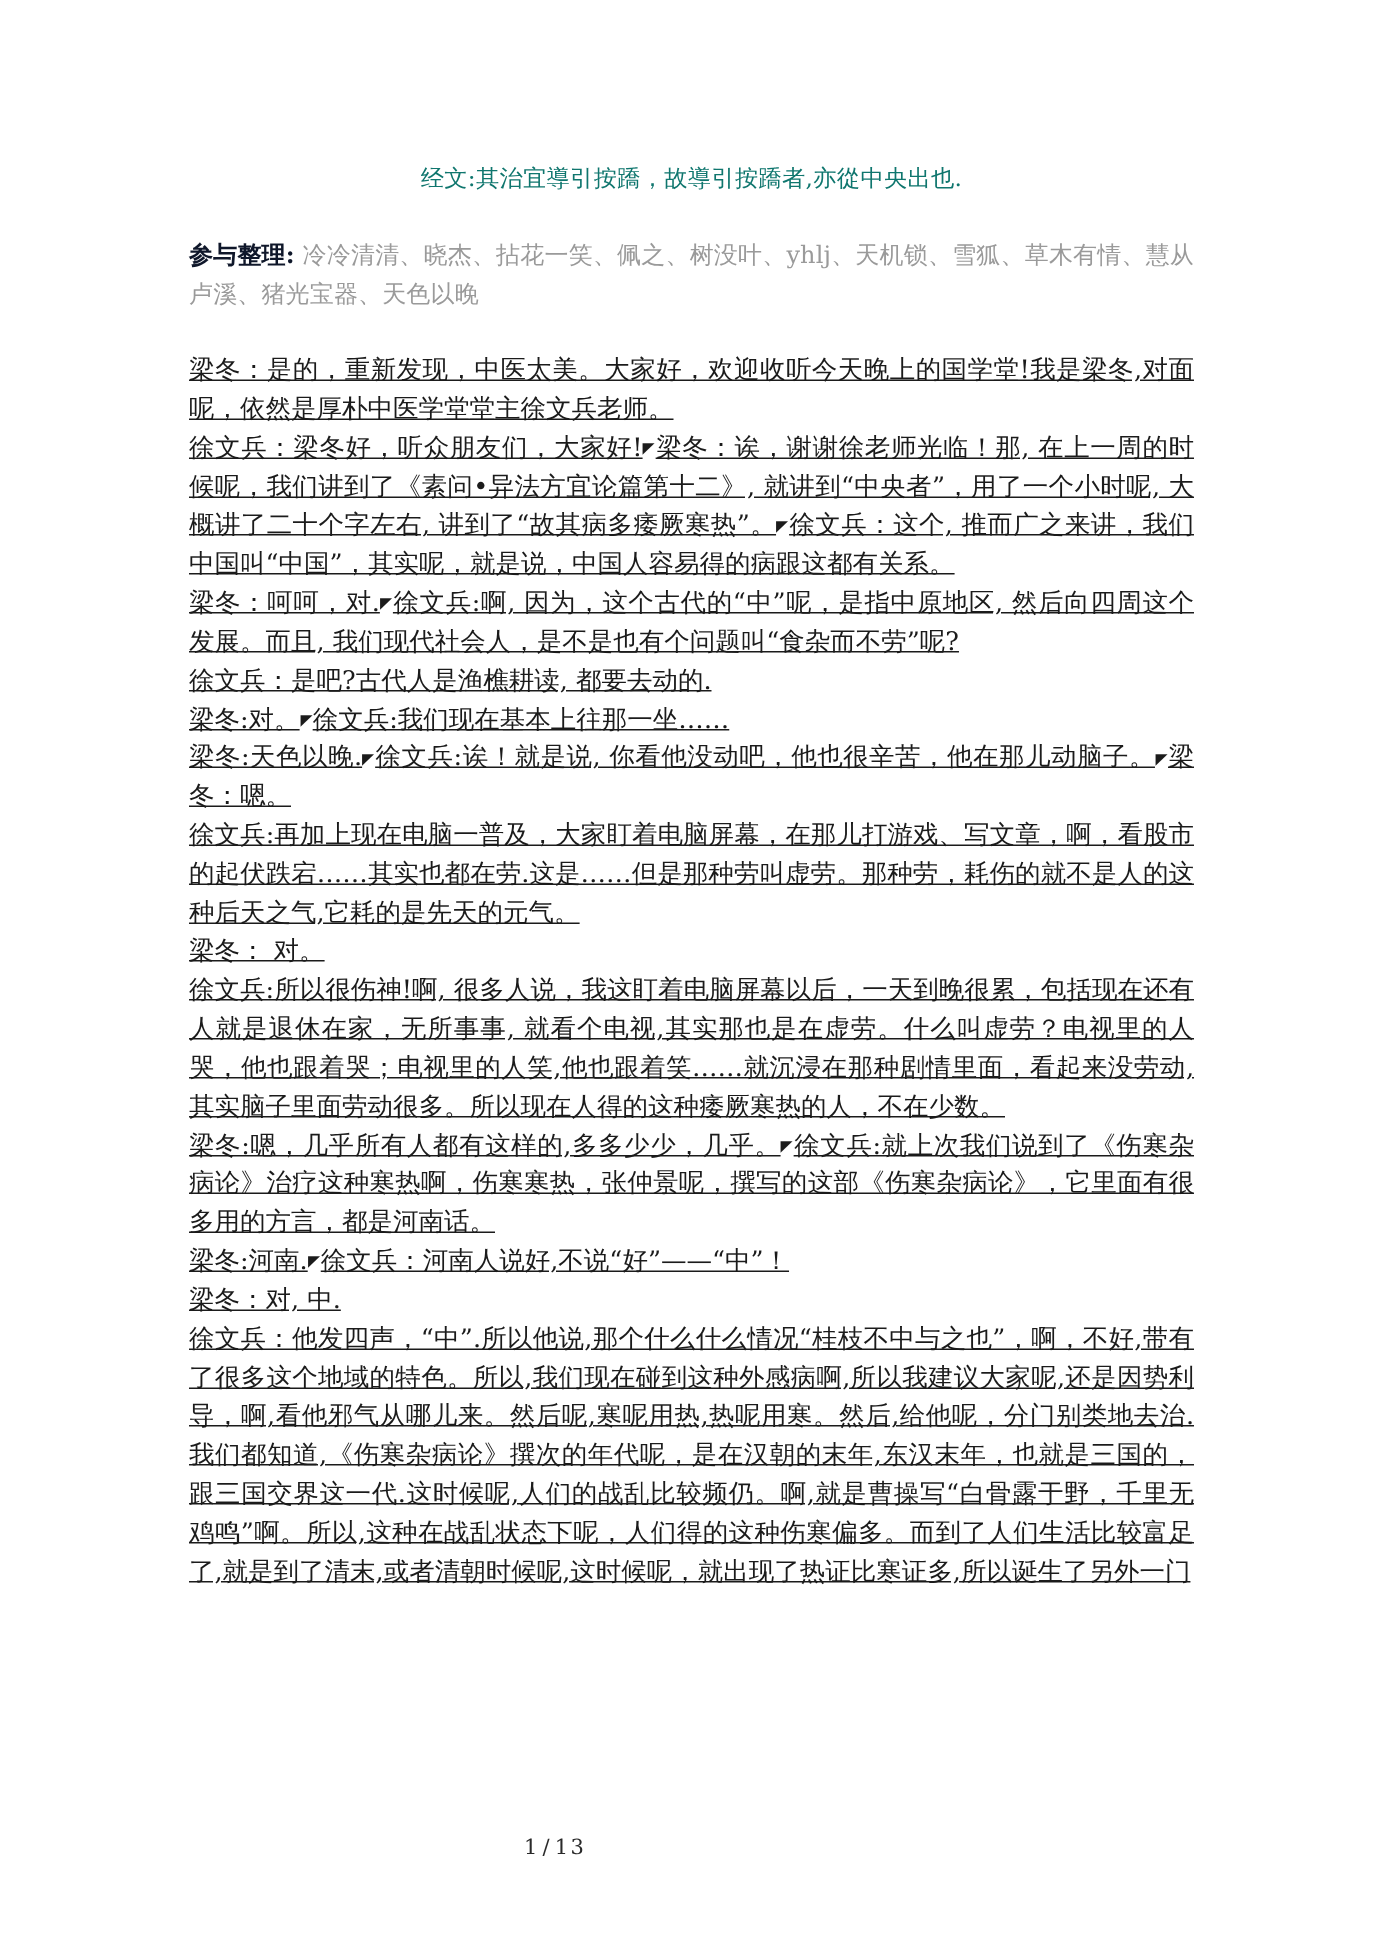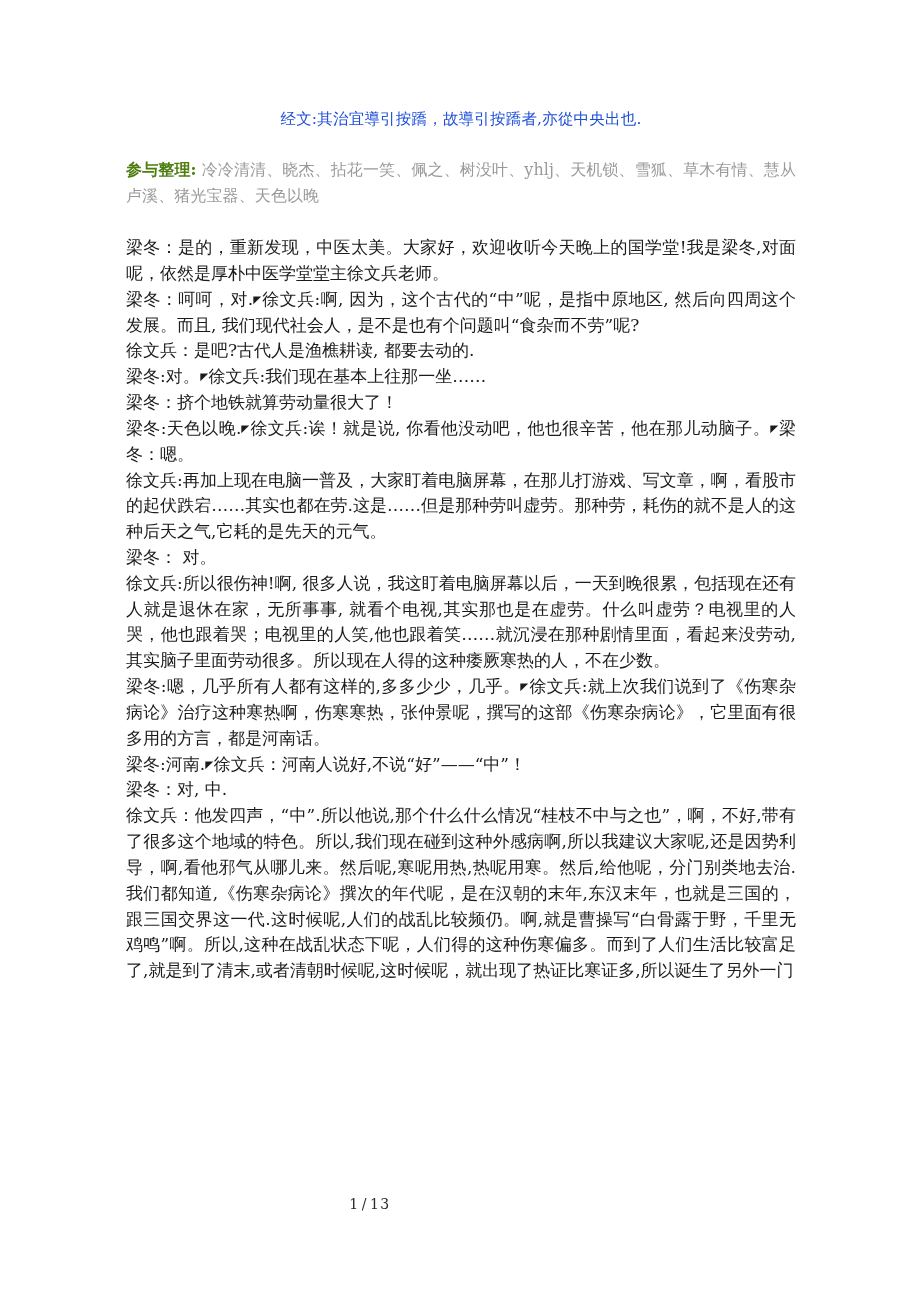--- a/index.html
+++ b/index.html
@@ -28,66 +28,67 @@
     width: 670px;
   }
   
   .doc-title {
     margin: 0;
     padding-top: 108px;
     text-align: center;
     font-weight: normal;
     font-size: 15.5px;
     line-height: 1.5;
-    color: #1d4ed8;
+    color: #0f766e;
     letter-spacing: 0.2px;
   }
   .credits {
     margin: 0;
     padding-top: 26px;
     font-size: 16px;
     line-height: 1.62;
     color: #9a9a9a;
     text-align: justify;
     text-justify: inter-character;
     letter-spacing: 0.1px;
   }
   .credits-label {
     font-weight: bold;
-    color: #4d7c0f;
+    color: #0f172a;
   }
   
   .body-block {
     padding-top: 26px;
   }
   .para {
     margin: 0;
     font-size: 17px;
     line-height: 1.52;
     color: #1b1b1b;
     text-align: justify;
     text-justify: inter-character;
     text-indent: 0;
     letter-spacing: 0;
     word-break: break-all;
+    text-decoration: underline;
   }
   .tri {
     font-size: 10px;
     line-height: 1;
     vertical-align: 0.18em;
     color: #1b1b1b;
     padding: 0 0.5px;
     display: inline-block;
     transform: scaleX(1.05);
   }
   
   .footer {
     position: absolute;
     left: 0;
-    top: 1196px;
+    top: 1224px;
     width: 740px;
     text-align: center;
     font-size: 14px;
     color: #2a2a2a;
     letter-spacing: 1.5px;
   }
   .footer .pg-sep { padding: 0 2px; }
 </style>
 </head>
 <body>
@@ -97,24 +98,24 @@
   <div class="content">
 
     <h1 class="doc-title">经文:其治宜導引按蹻，故導引按蹻者,亦從中央出也.</h1>
 
     <p class="credits">
       <span class="credits-label">参与整理:</span><span> 冷冷清清、晓杰、拈花一笑、佩之、树没叶、yhlj、天机锁、雪狐、草木有情、慧从卢溪、猪光宝器、天色以晚</span>
     </p>
 
     <div class="body-block">
         <p class="para"><span>梁冬：是的，重新发现，中医太美。大家好，欢迎收听今天晚上的国学堂!我是梁冬,对面呢，依然是厚朴中医学堂堂主徐文兵老师。</span></p>
+        <p class="para"><span>徐文兵：梁冬好，听众朋友们，大家好!</span><span class="tri">◤</span><span>梁冬：诶，谢谢徐老师光临！那, 在上一周的时候呢，我们讲到了《素问•异法方宜论篇第十二》, 就讲到“中央者”，用了一个小时呢, 大概讲了二十个字左右, 讲到了“故其病多痿厥寒热”。</span><span class="tri">◤</span><span>徐文兵：这个, 推而广之来讲，我们中国叫“中国”，其实呢，就是说，中国人容易得的病跟这都有关系。</span></p>
         <p class="para"><span>梁冬：呵呵，对.</span><span class="tri">◤</span><span>徐文兵:啊, 因为，这个古代的“中”呢，是指中原地区, 然后向四周这个发展。而且, 我们现代社会人，是不是也有个问题叫“食杂而不劳”呢?</span></p>
         <p class="para"><span>徐文兵：是吧?古代人是渔樵耕读, 都要去动的.</span></p>
         <p class="para"><span>梁冬:对。</span><span class="tri">◤</span><span>徐文兵:我们现在基本上往那一坐……</span></p>
-        <p class="para"><span>梁冬：挤个地铁就算劳动量很大了！</span></p>
         <p class="para"><span>梁冬:天色以晚.</span><span class="tri">◤</span><span>徐文兵:诶！就是说, 你看他没动吧，他也很辛苦，他在那儿动脑子。</span><span class="tri">◤</span><span>梁冬：嗯。</span></p>
         <p class="para"><span>徐文兵:再加上现在电脑一普及，大家盯着电脑屏幕，在那儿打游戏、写文章，啊，看股市的起伏跌宕……其实也都在劳.这是……但是那种劳叫虚劳。那种劳，耗伤的就不是人的这种后天之气,它耗的是先天的元气。</span></p>
         <p class="para"><span>梁冬： 对。</span></p>
         <p class="para"><span>徐文兵:所以很伤神!啊, 很多人说，我这盯着电脑屏幕以后，一天到晚很累，包括现在还有人就是退休在家，无所事事, 就看个电视,其实那也是在虚劳。什么叫虚劳？电视里的人哭，他也跟着哭；电视里的人笑,他也跟着笑……就沉浸在那种剧情里面，看起来没劳动,其实脑子里面劳动很多。所以现在人得的这种痿厥寒热的人，不在少数。</span></p>
         <p class="para"><span>梁冬:嗯，几乎所有人都有这样的,多多少少，几乎。</span><span class="tri">◤</span><span>徐文兵:就上次我们说到了《伤寒杂病论》治疗这种寒热啊，伤寒寒热，张仲景呢，撰写的这部《伤寒杂病论》，它里面有很多用的方言，都是河南话。</span></p>
         <p class="para"><span>梁冬:河南.</span><span class="tri">◤</span><span>徐文兵：河南人说好,不说“好”——“中”！</span></p>
         <p class="para"><span>梁冬：对, 中.</span></p>
         <p class="para"><span>徐文兵：他发四声，“中”.所以他说,那个什么什么情况“桂枝不中与之也”，啊，不好,带有了很多这个地域的特色。所以,我们现在碰到这种外感病啊,所以我建议大家呢,还是因势利导，啊,看他邪气从哪儿来。然后呢,寒呢用热,热呢用寒。然后,给他呢，分门别类地去治.我们都知道,《伤寒杂病论》撰次的年代呢，是在汉朝的末年,东汉末年，也就是三国的，跟三国交界这一代.这时候呢,人们的战乱比较频仍。啊,就是曹操写“白骨露于野，千里无鸡鸣”啊。所以,这种在战乱状态下呢，人们得的这种伤寒偏多。而到了人们生活比较富足了,就是到了清末,或者清朝时候呢,这时候呢，就出现了热证比寒证多,所以诞生了另外一门</span></p>
       </div>
 

